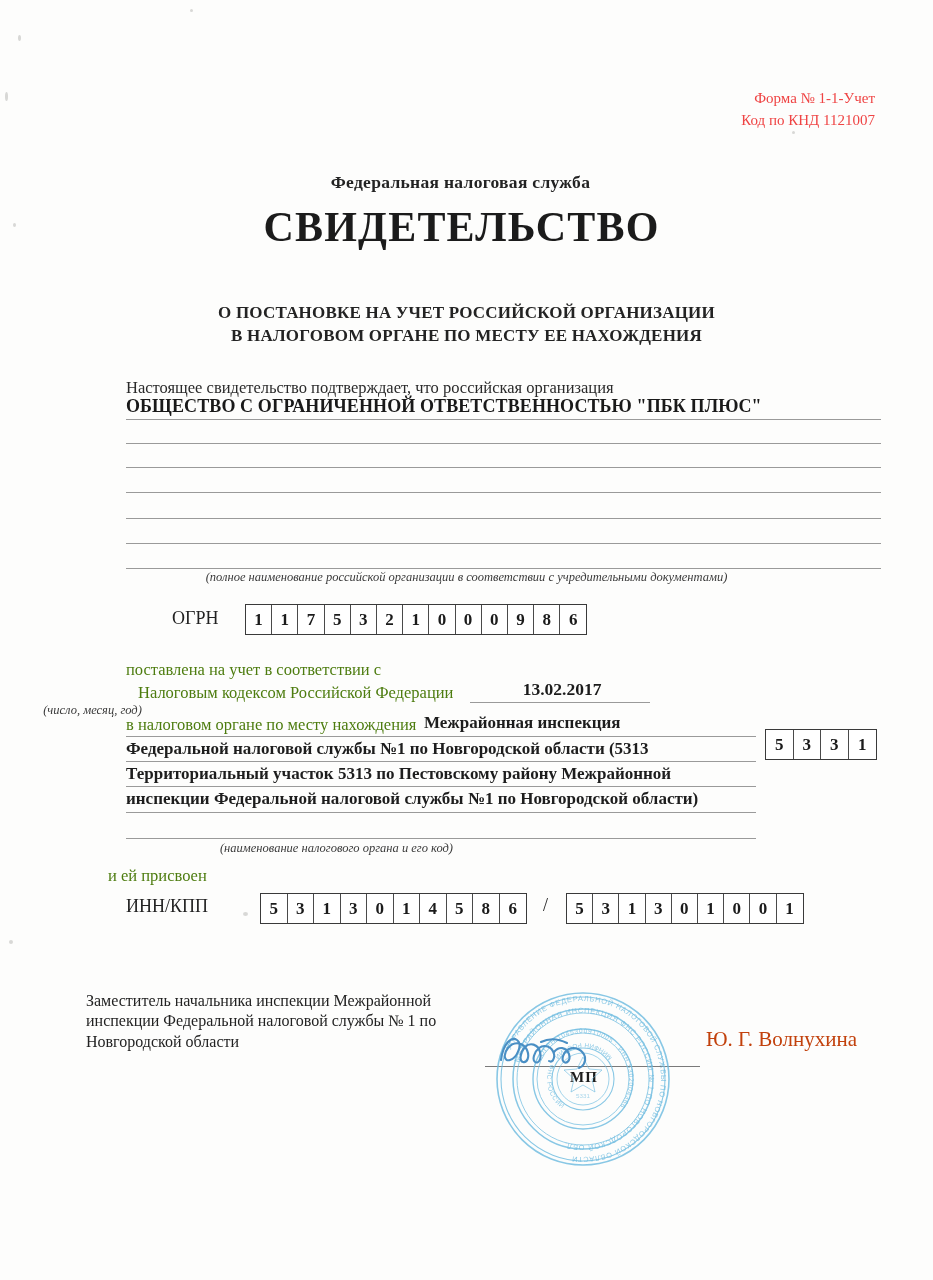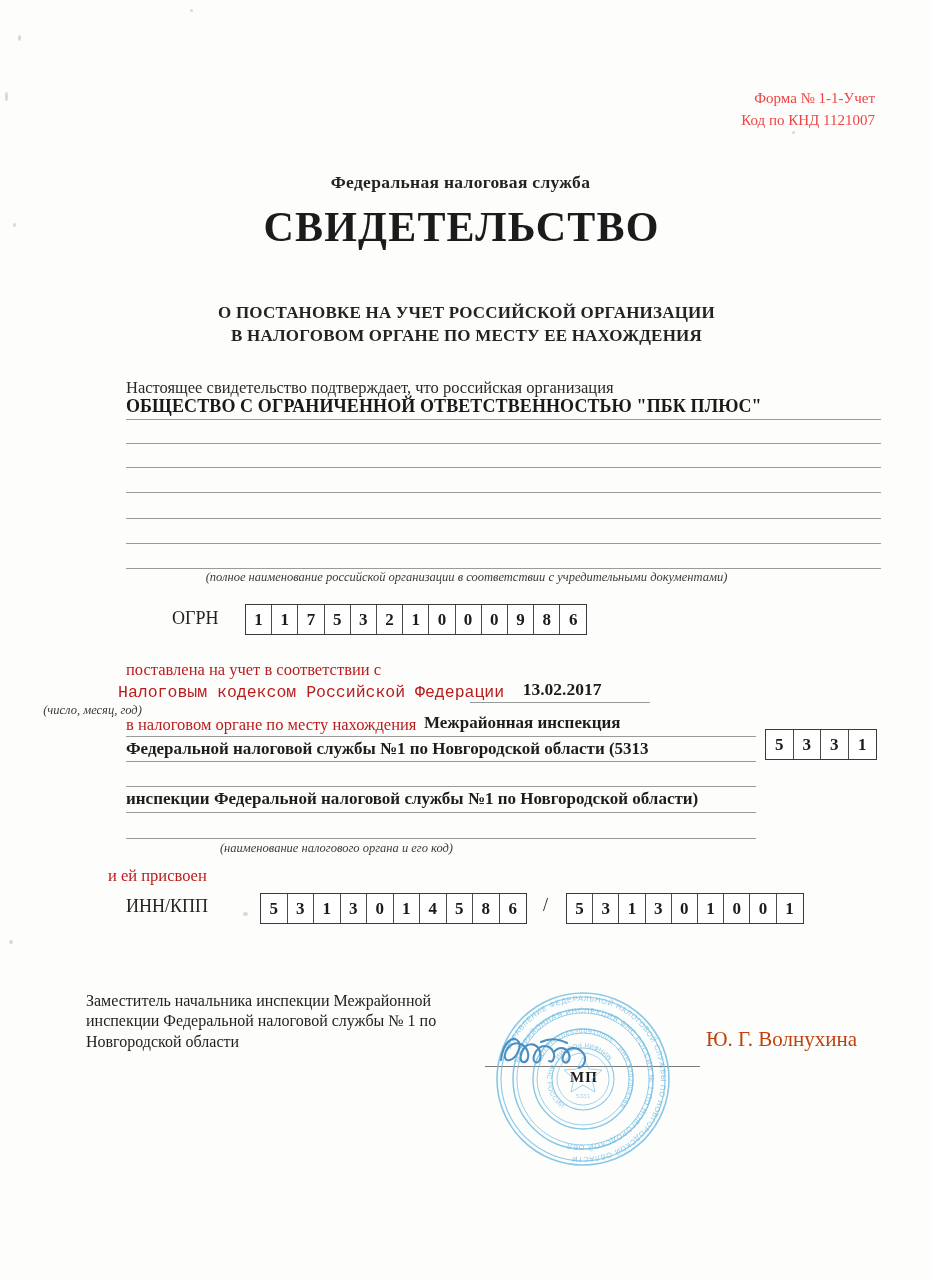--- a/index.html
+++ b/index.html
@@ -130,21 +130,21 @@
 
   .label-left {
     position: absolute;
     font-size: 18px;
     color: #222;
   }
 
   .line-text {
     position: absolute;
     font-size: 16.5px;
-    color: #b91c1c;
+    color: #4d7c0f;
   }
   .line-text.bold { font-weight: bold; font-size: 17px; color: #1d1d1d; }
 
   .datebold {
     position: absolute;
     font-size: 17.5px;
     font-weight: bold;
     color: #1b1b1b;
     text-align: center;
   }
@@ -251,32 +251,33 @@
       <div class="cell" style="width: 26.2px;">1</div>
       <div class="cell" style="width: 26.2px;">0</div>
       <div class="cell" style="width: 26.2px;">0</div>
       <div class="cell" style="width: 26.2px;">0</div>
       <div class="cell" style="width: 26.2px;">9</div>
       <div class="cell" style="width: 26.2px;">8</div>
       <div class="cell" style="width: 26.2px;">6</div>
     </div>
 
   <div class="line-text" style="left:126px;top:660px;">поставлена на учет в соответствии с</div>
-  <div class="line-text" style="left:118px;top:683px;font-family:Liberation Mono, monospace;">Налоговым кодексом Российской Федерации</div>
+  <div class="line-text" style="left:138px;top:683px;">Налоговым кодексом Российской Федерации</div>
   <div class="datebold" style="left:477px;top:679px;width:170px;">13.02.2017</div>
   <div class="rule" style="left:470px;top:702px;width:180px;"></div>
   <div class="caption" style="top:703px;left:-374px;width:933px;">(число, месяц, год)</div>
 
   <div class="line-text" style="left:126px;top:715px;">в налоговом органе по месту нахождения</div>
   <div class="line-text bold" style="left:424px;top:713px;">Межрайонная инспекция</div>
   <div class="rule" style="left:126px;top:736px;width:630px;"></div>
 
   <div class="line-text bold" style="left:126px;top:739px;">Федеральной налоговой службы №1 по Новгородской области (5313</div>
   <div class="rule" style="left:126px;top:761px;width:630px;"></div>
 
+  <div class="line-text bold" style="left:126px;top:764px;">Территориальный участок 5313 по Пестовскому району Межрайонной</div>
   <div class="rule" style="left:126px;top:786px;width:630px;"></div>
 
   <div class="line-text bold" style="left:126px;top:789px;">инспекции Федеральной налоговой службы №1 по Новгородской области)</div>
   <div class="rule" style="left:126px;top:812px;width:630px;"></div>
   <div class="rule" style="left:126px;top:838px;width:630px;"></div>
 
   <div class="boxrow" id="authority-code-boxes" style="left:765px;top:729px;height:29px;font-size:17px;line-height:29px;">
       <div class="cell" style="width: 27.5px;">5</div>
       <div class="cell" style="width: 27.5px;">3</div>
       <div class="cell" style="width: 27.5px;">3</div>

